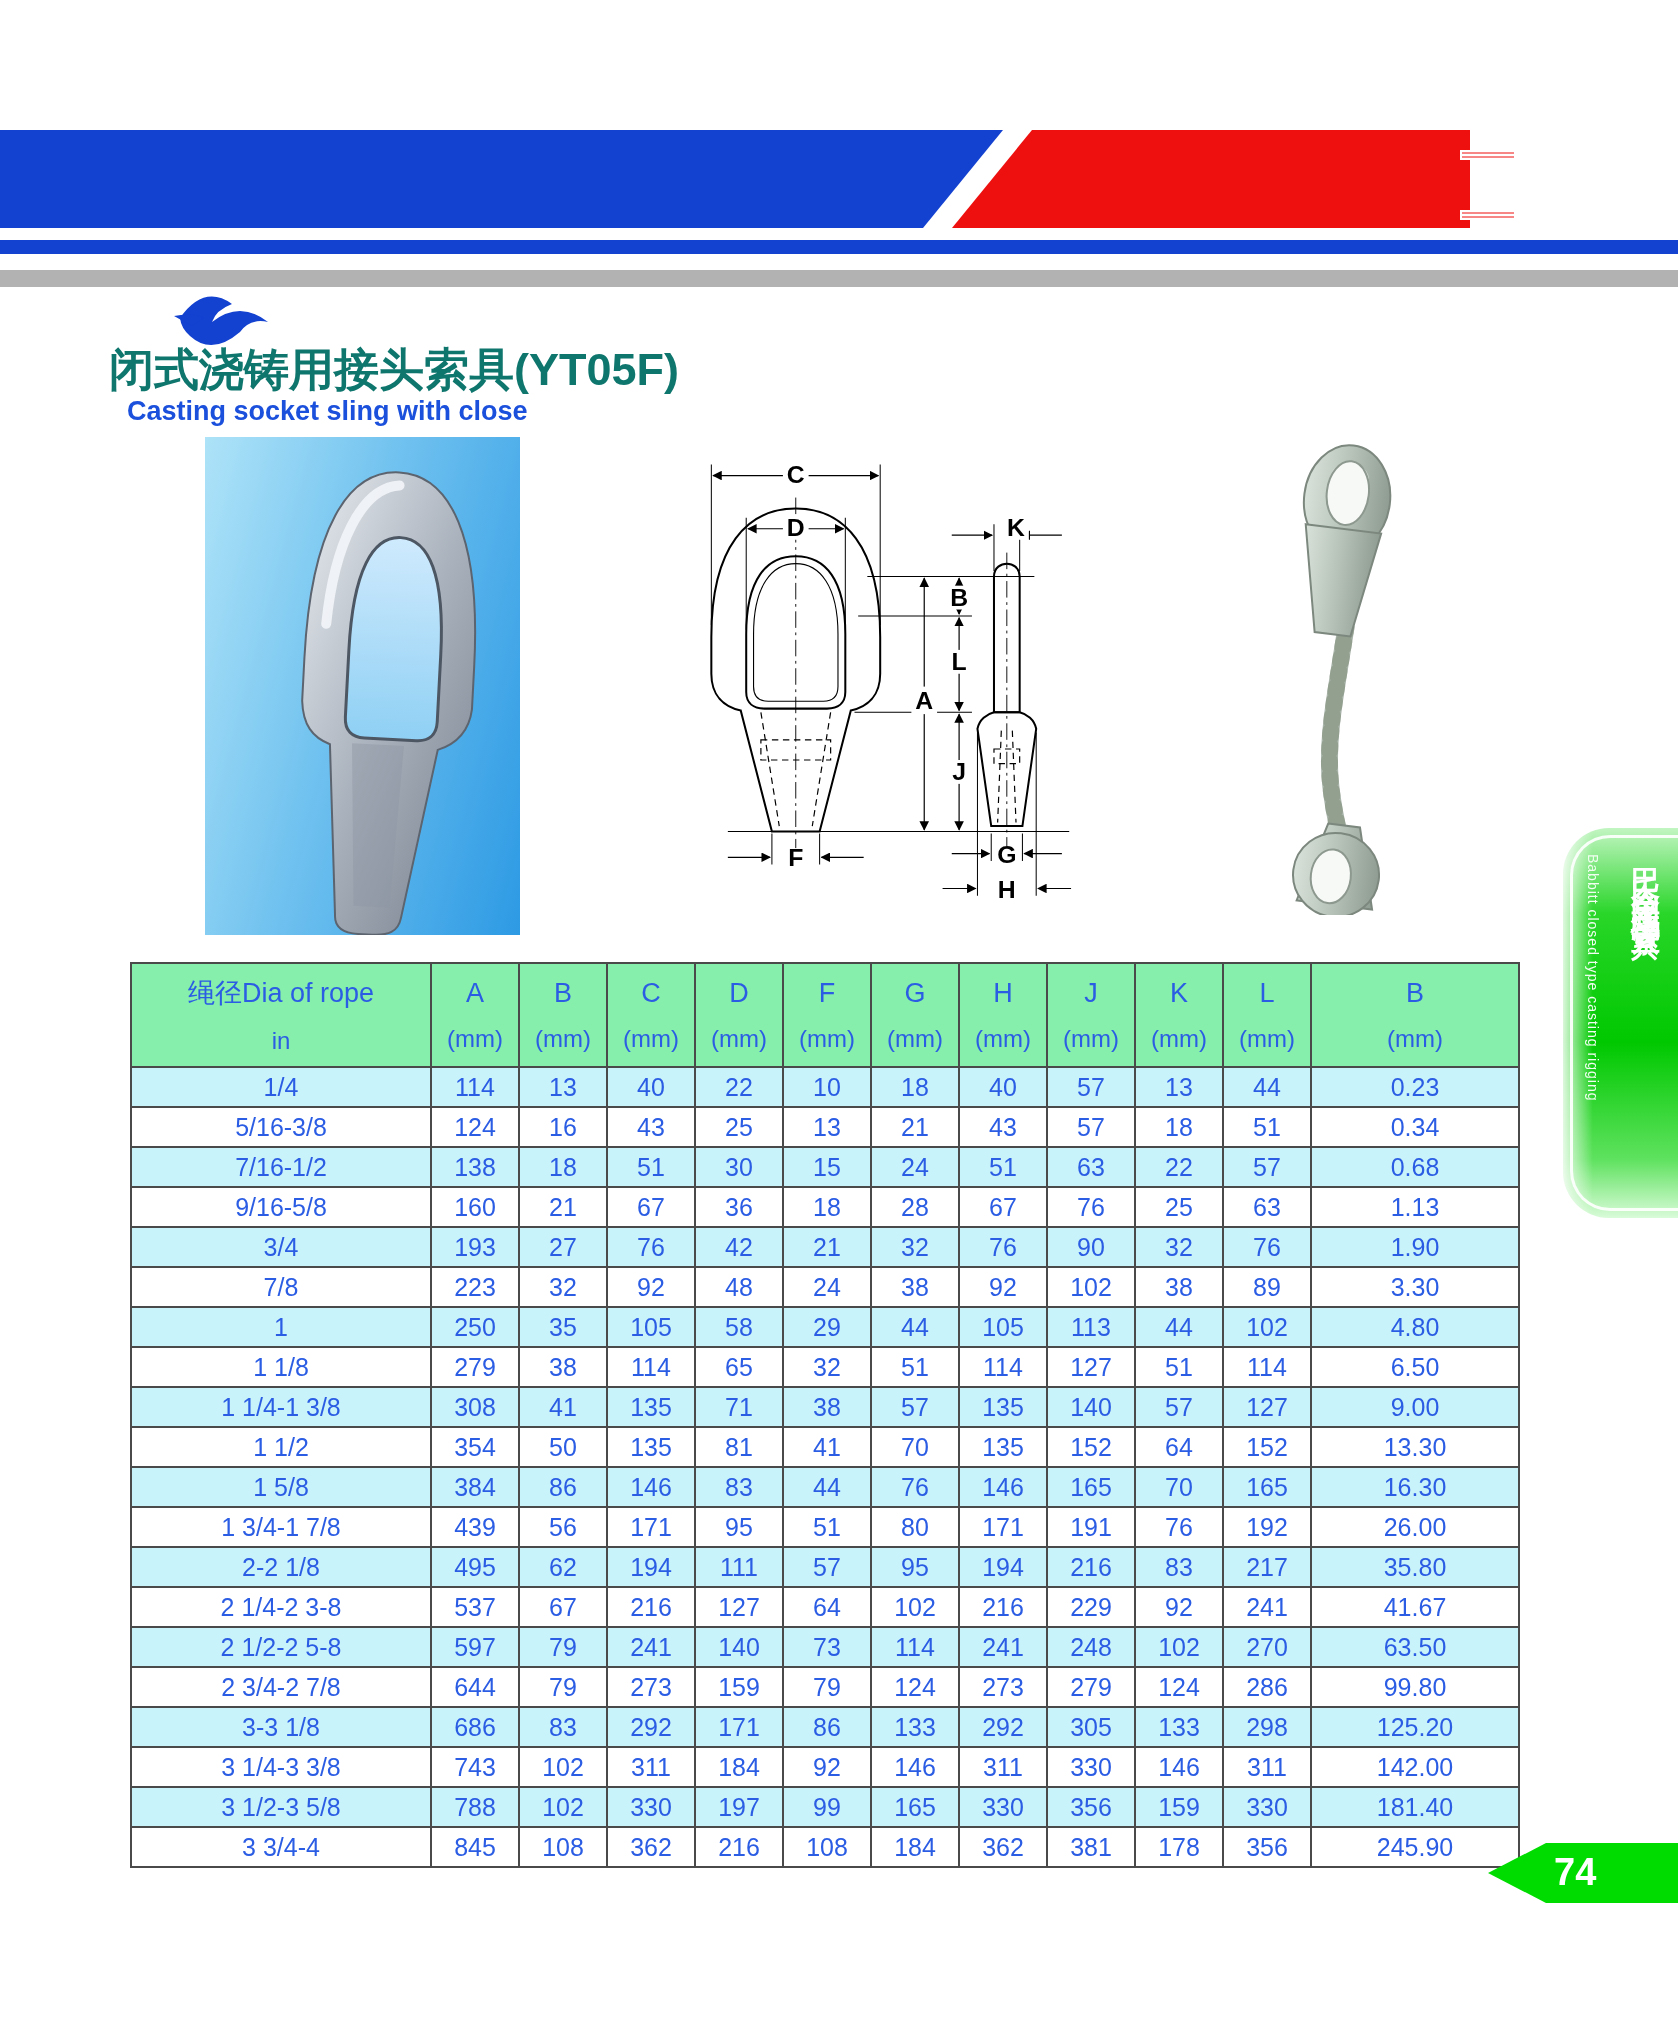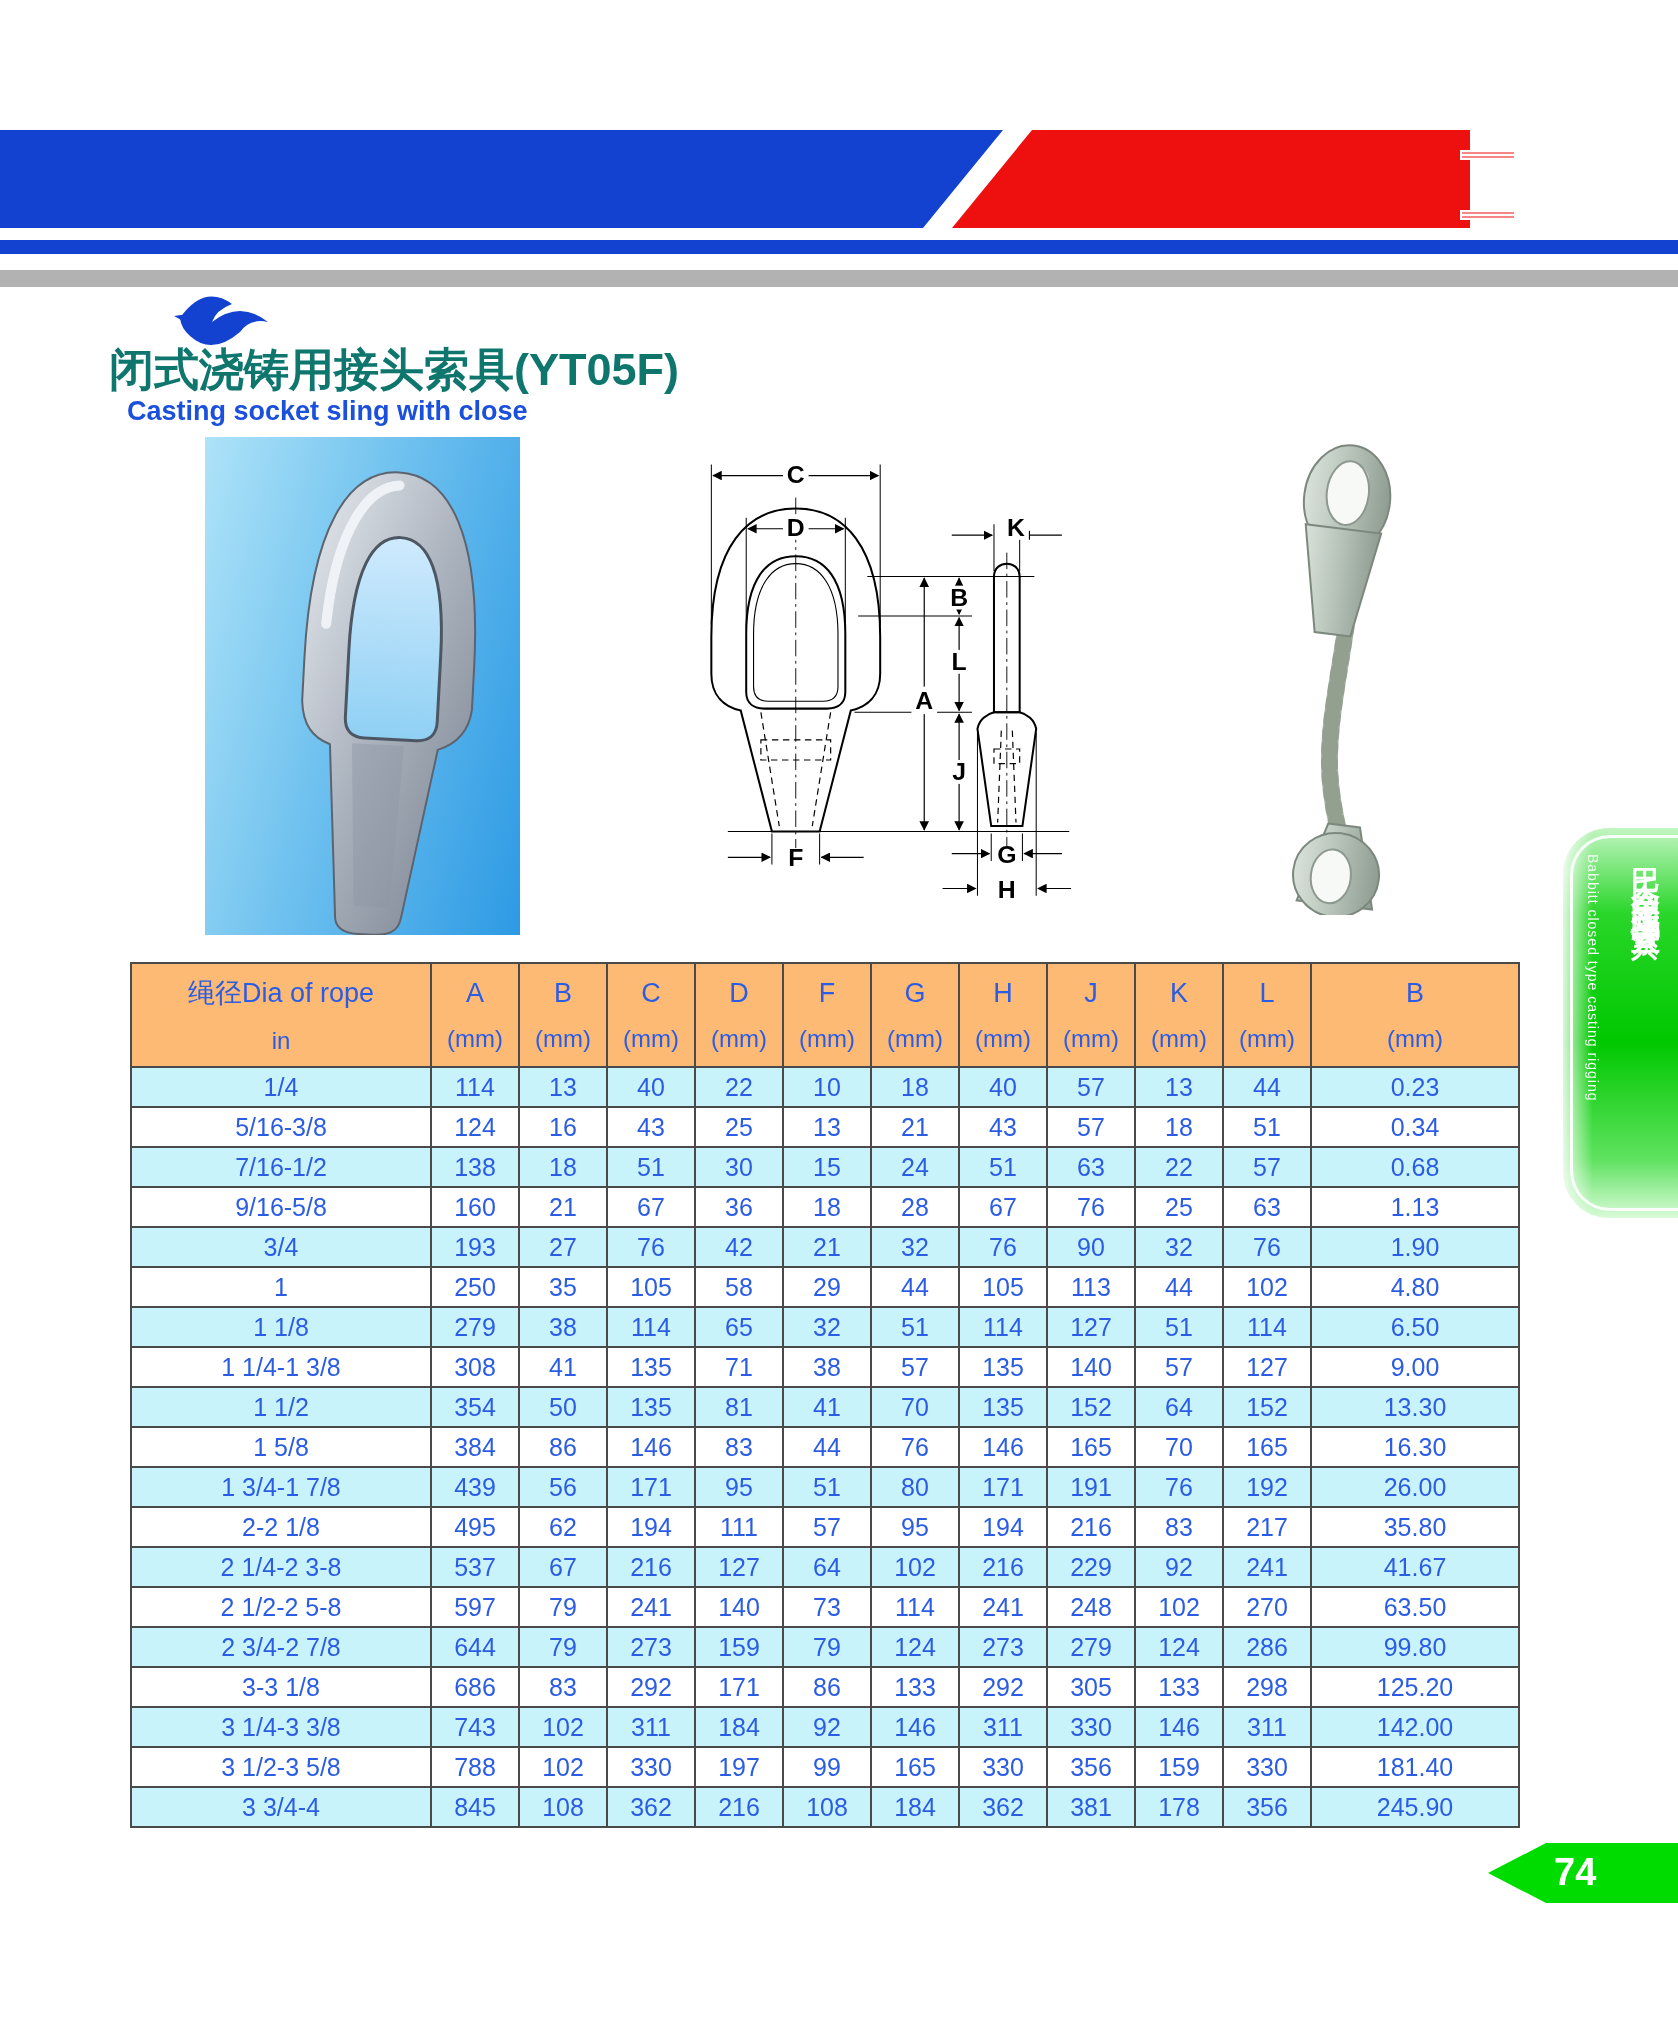--- a/index.html
+++ b/index.html
@@ -37,21 +37,21 @@
   .photo-left{position:absolute;left:205px;top:437px;width:315px;height:498px;
               background:linear-gradient(105deg,#aee3f8 0%,#6fc1ef 45%,#2d9ae4 100%);}
   .diagram-box{position:absolute;left:630px;top:437px;width:460px;height:468px;background:#fff;}
   .photo-right{position:absolute;left:1225px;top:437px;width:265px;height:478px;background:#fff;}
 
   
   table.spec{position:absolute;left:130px;top:962px;width:1388px;border-collapse:collapse;
              table-layout:fixed;}
   table.spec th,table.spec td{border:2px solid #4a4a4a;color:#2a5ce4;text-align:center;
              padding:0;font-weight:normal;}
-  table.spec thead th{height:102px;background:#fdba74;font-size:27px;}
+  table.spec thead th{height:102px;background:#86efac;font-size:27px;}
   table.spec thead .unit{font-size:24px;margin-top:16px;}
   table.spec tbody td{height:38px;font-size:25px;}
   table.spec tbody tr:nth-child(odd){background:#c9f3fa;}
   table.spec tbody tr:nth-child(even){background:#ffffff;}
 
   
   .side-tab{position:absolute;left:1563px;top:828px;width:115px;height:390px;
             border-radius:46px 0 0 46px;
             background:linear-gradient(90deg,rgba(255,255,255,.85) 0%,rgba(255,255,255,0) 26%),
                        linear-gradient(180deg,#c2f5c2 0%,#29d629 22%,#00c800 55%,#5fe25f 85%,#d9fbd9 100%);}
@@ -395,20 +395,34 @@
           <td>42</td>
           <td>21</td>
           <td>32</td>
           <td>76</td>
           <td>90</td>
           <td>32</td>
           <td>76</td>
           <td>1.90</td>
         </tr>
         <tr>
+          <td>7/8</td>
+          <td>223</td>
+          <td>32</td>
+          <td>92</td>
+          <td>48</td>
+          <td>24</td>
+          <td>38</td>
+          <td>92</td>
+          <td>102</td>
+          <td>38</td>
+          <td>89</td>
+          <td>3.30</td>
+        </tr>
+        <tr>
           <td>1</td>
           <td>250</td>
           <td>35</td>
           <td>105</td>
           <td>58</td>
           <td>29</td>
           <td>44</td>
           <td>105</td>
           <td>113</td>
           <td>44</td>

